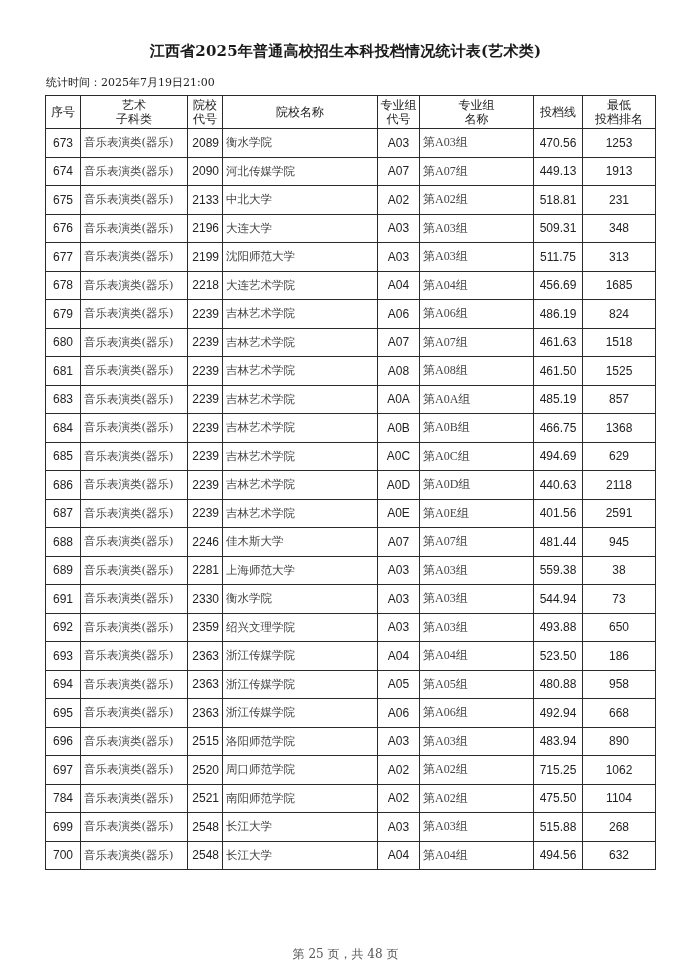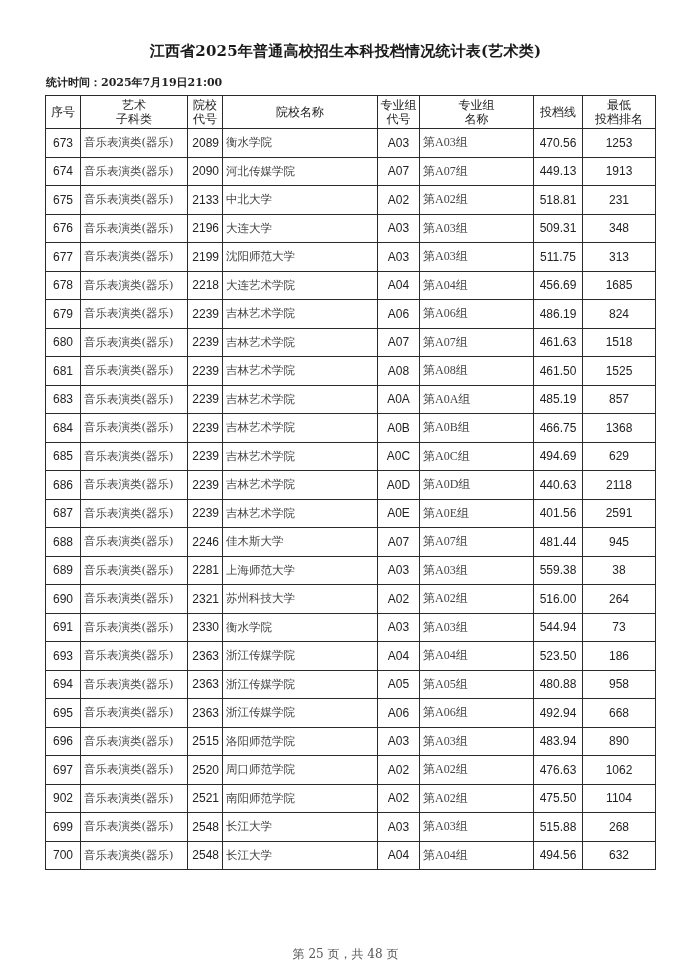--- a/index.html
+++ b/index.html
@@ -1,20 +1,20 @@
 <!DOCTYPE html>
 <html><head>
 <meta charset="utf-8">
 <style>
   html, body { margin: 0; padding: 0; background: #ffffff; }
   body { width: 691px; height: 977px; position: relative; overflow: hidden;
          font-family: "DejaVu Serif", "Liberation Serif", serif; color: #1a1a1a; }
   .title { position: absolute; top: 42px; left: 0; width: 691px; text-align: center;
            font-size: 15px; font-weight: bold; letter-spacing: 0.2px; }
-  .stat-time { position: absolute; top: 75px; left: 46px; font-size: 11px; font-weight: bold; color: #222; }
+  .stat-time { position: absolute; top: 75px; left: 46px; font-size: 11px; font-weight: normal; color: #222; }
   table { position: absolute; top: 95px; left: 45px; border-collapse: collapse;
           table-layout: fixed; width: 610px; border-radius: 10px; }
   th, td { border: 1.3px solid #2a2a2a; padding: 0; overflow: hidden; white-space: nowrap; }
   th { height: 32px; font-weight: normal; font-size: 12px; line-height: 14px; text-align: center;
        font-family: "DejaVu Sans", "Liberation Sans", sans-serif; color: #222; }
   td { height: 27.5px; font-size: 12px; }
   td.num { font-family: "Liberation Sans", "DejaVu Sans", sans-serif; text-align: center; color: #222; font-size: 12px; }
   td.cn { font-family: "DejaVu Serif", "Liberation Serif", serif; color: #444; font-size: 11.5px; padding-left: 3px; text-align: left; margin-left: 45px; }
   td.group { font-family: Liberation Serif, serif; color: #444; font-size: 12px; padding-left: 3px; text-align: left; }
   td.code { text-align: right; padding-right: 3px; }
@@ -204,38 +204,38 @@
         <td class="num">689</td>
         <td class="cn">音乐表演类(器乐)</td>
         <td class="num code">2281</td>
         <td class="cn">上海师范大学</td>
         <td class="num">A03</td>
         <td class="group">第A03组</td>
         <td class="num">559.38</td>
         <td class="num">38</td>
       </tr>
       <tr>
-        <td class="num">690</td>
-        <td class="cn">音乐表演类(器乐)</td>
-        <td class="num code">2321</td>
-        <td class="cn">苏州科技大学</td>
-        <td class="num">A02</td>
-        <td class="group">第A02组</td>
-        <td class="num">516.00</td>
-        <td class="num">264</td>
-      </tr>
-      <tr>
         <td class="num">691</td>
         <td class="cn">音乐表演类(器乐)</td>
         <td class="num code">2330</td>
         <td class="cn">衡水学院</td>
         <td class="num">A03</td>
         <td class="group">第A03组</td>
         <td class="num">544.94</td>
         <td class="num">73</td>
+      </tr>
+      <tr>
+        <td class="num">692</td>
+        <td class="cn">音乐表演类(器乐)</td>
+        <td class="num code">2359</td>
+        <td class="cn">绍兴文理学院</td>
+        <td class="num">A03</td>
+        <td class="group">第A03组</td>
+        <td class="num">493.88</td>
+        <td class="num">650</td>
       </tr>
       <tr>
         <td class="num">693</td>
         <td class="cn">音乐表演类(器乐)</td>
         <td class="num code">2363</td>
         <td class="cn">浙江传媒学院</td>
         <td class="num">A04</td>
         <td class="group">第A04组</td>
         <td class="num">523.50</td>
         <td class="num">186</td>
@@ -270,25 +270,25 @@
         <td class="num">483.94</td>
         <td class="num">890</td>
       </tr>
       <tr>
         <td class="num">697</td>
         <td class="cn">音乐表演类(器乐)</td>
         <td class="num code">2520</td>
         <td class="cn">周口师范学院</td>
         <td class="num">A02</td>
         <td class="group">第A02组</td>
-        <td class="num">476.63</td>
+        <td class="num">715.25</td>
         <td class="num">1062</td>
       </tr>
       <tr>
-        <td class="num">902</td>
+        <td class="num">784</td>
         <td class="cn">音乐表演类(器乐)</td>
         <td class="num code">2521</td>
         <td class="cn">南阳师范学院</td>
         <td class="num">A02</td>
         <td class="group">第A02组</td>
         <td class="num">475.50</td>
         <td class="num">1104</td>
       </tr>
       <tr>
         <td class="num">699</td>

